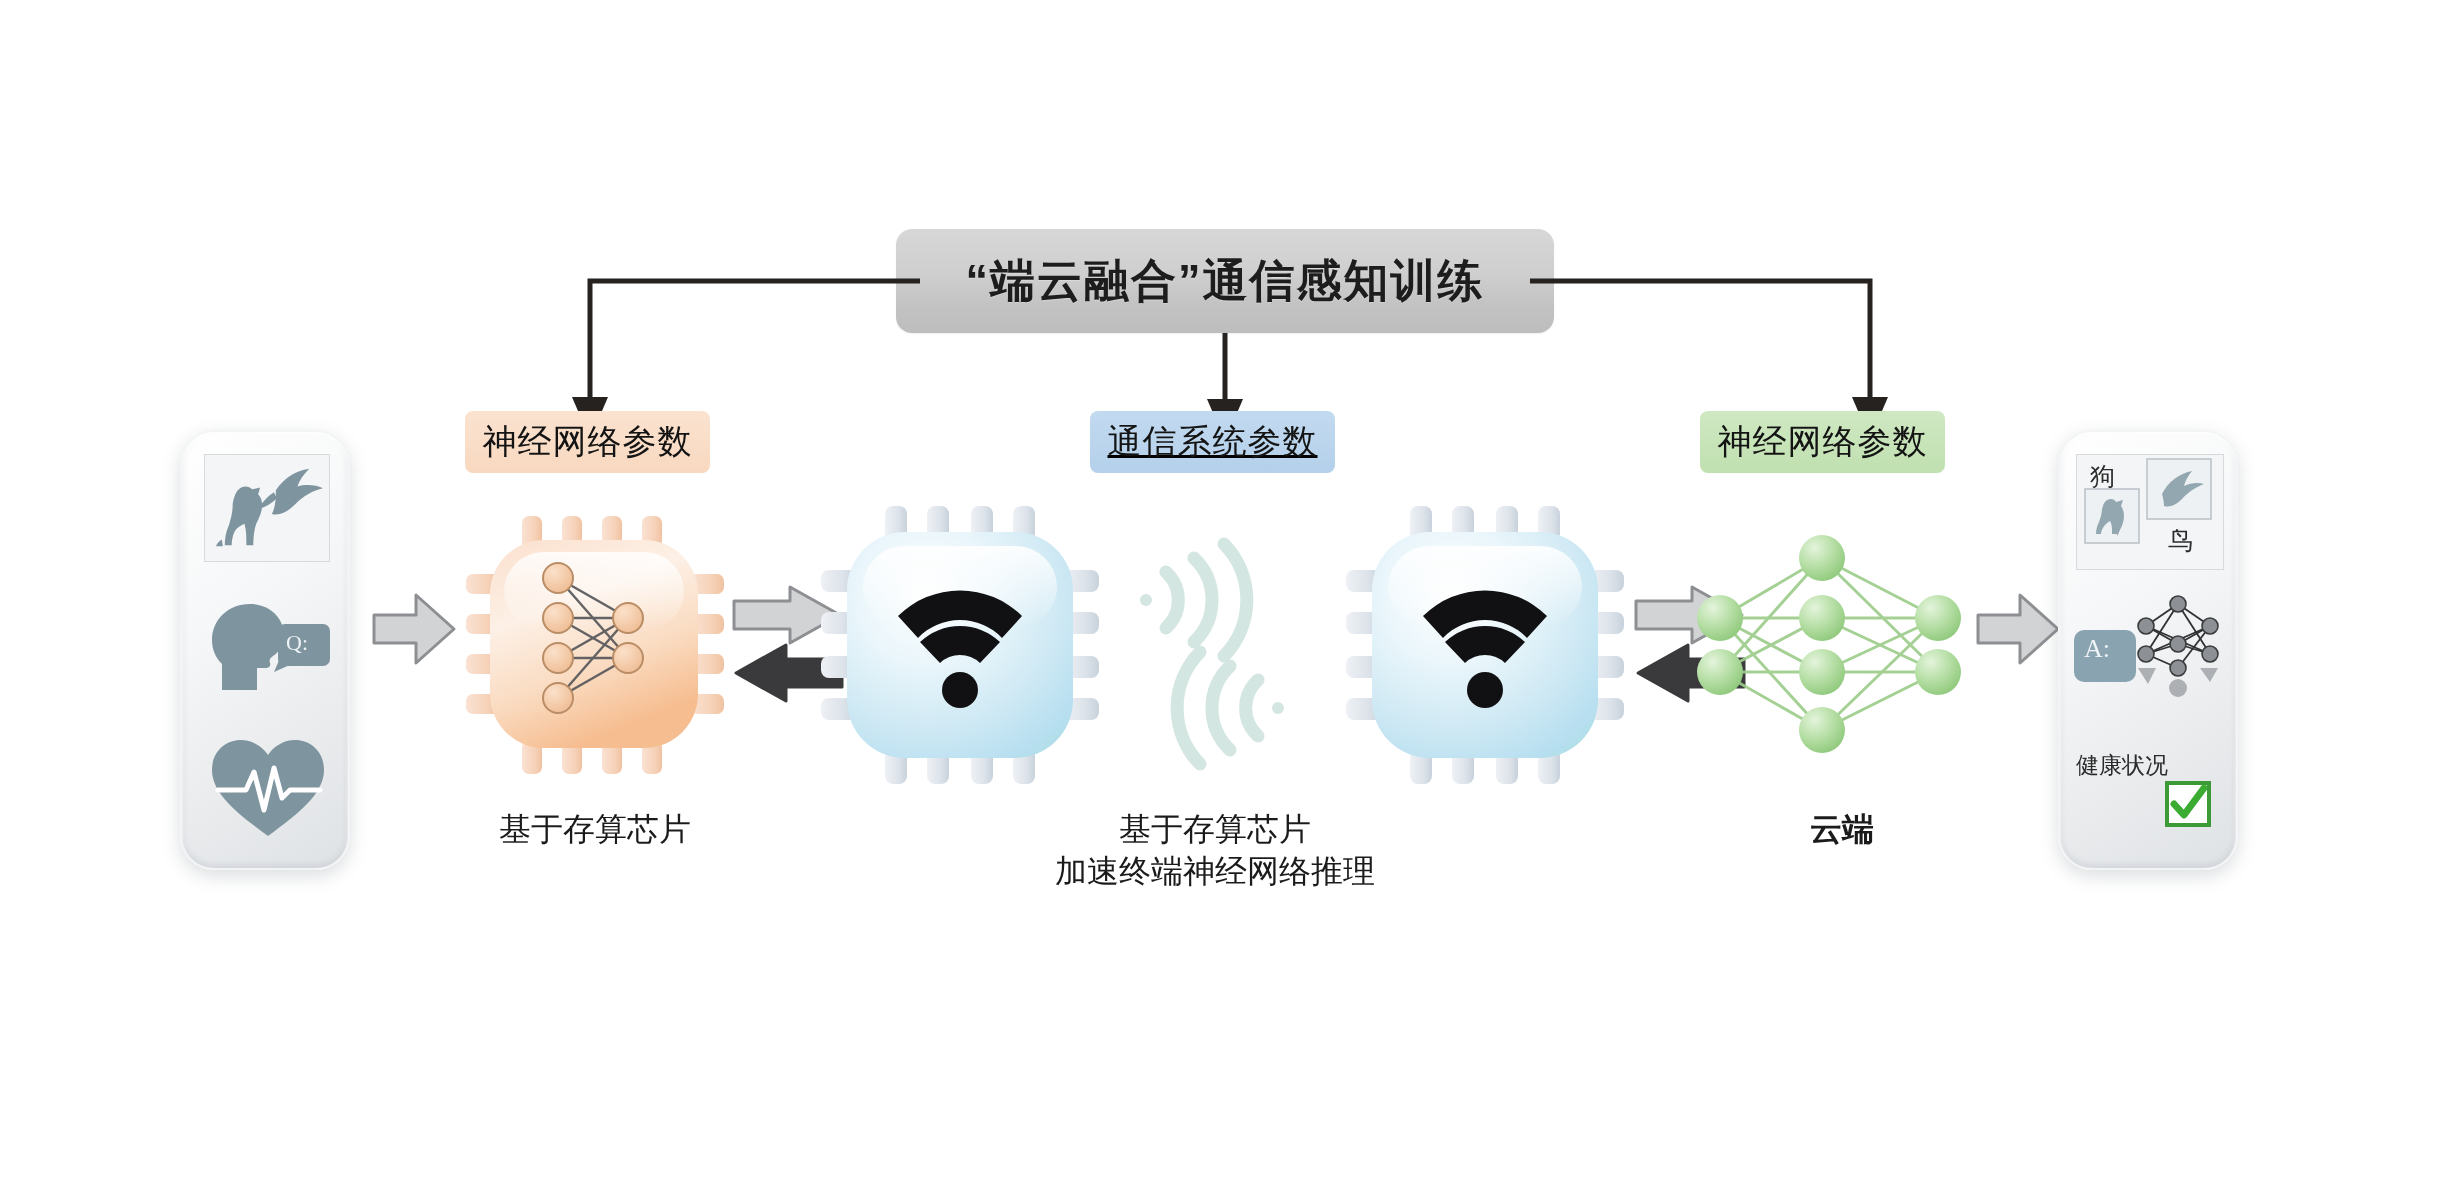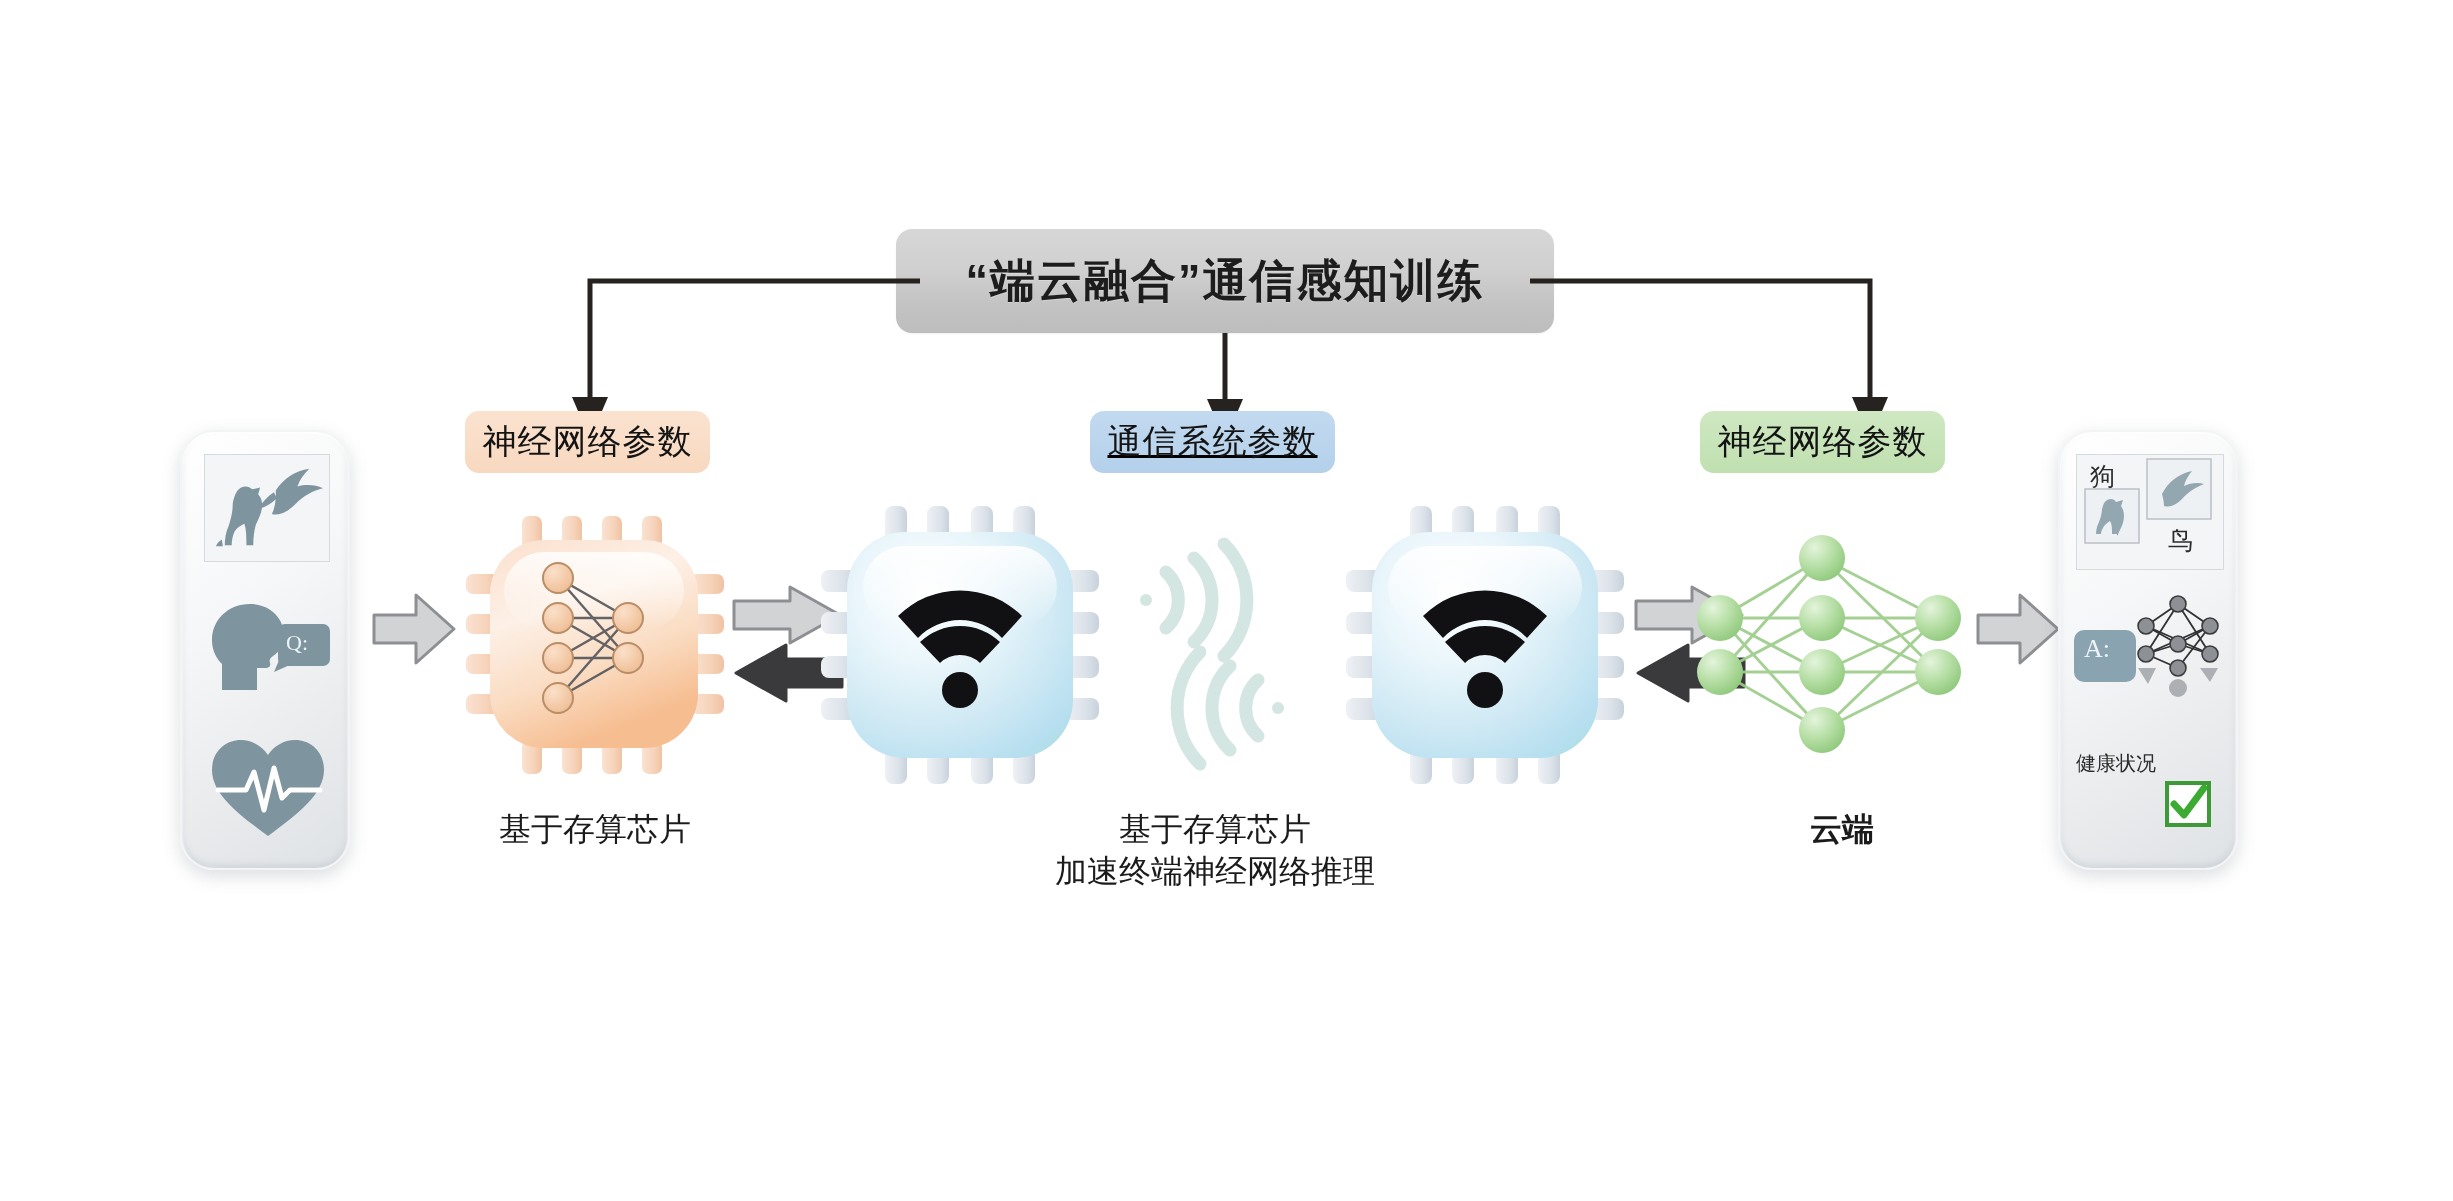--- a/index.html
+++ b/index.html
@@ -27,21 +27,21 @@
     letter-spacing:2px;white-space:nowrap;
     text-shadow:0 1px 0 rgba(255,255,255,.25);
   }
 
   
   .conn{stroke:#262220;stroke-width:5;fill:none;}
   .connhead{fill:#262220;}
 
   
   .plabel{
-    height:62px;border-radius:14px;
+    height:62px;border-radius:8px;
     display:flex;align-items:center;justify-content:center;
     padding:0 26px;box-sizing:border-box;
   }
   .plabel span{font-size:34px;color:#141414;white-space:nowrap;letter-spacing:1px;}
   .plabel.peach{background:linear-gradient(180deg,#fbe3d0 0%,#f8d8bf 100%);}
   .plabel.blue{background:linear-gradient(180deg,#c2daf0 0%,#b4d0ea 100%);}
   .plabel.green{background:linear-gradient(180deg,#cfe8c2 0%,#c0e0b0 100%);}
 
   
   .phone{
@@ -426,21 +426,21 @@
           <circle cx="78" cy="34" r="8"></circle>
             <circle cx="78" cy="62" r="8"></circle>
         </g>
         <g fill="#9da0a4" opacity="0.8">
           <path d="M6 76 L24 76 L16 92 Z"></path>
           <path d="M68 76 L86 76 L78 90 Z"></path>
           <circle cx="46" cy="96" r="9"></circle>
         </g>
       </svg>
 
-      <div class="cnlabel" style="left:16px;top:318px;font-size:20px;">健康状况</div>
+      <div class="cnlabel" style="left:16px;top:318px;font-size:23px;">健康状况</div>
       <svg style="left:104px;top:348px;width:48px;height:48px;" viewBox="0 0 48 48">
         <rect x="3" y="3" width="42" height="42" fill="#ffffff" stroke="#3c9a37" stroke-width="4"></rect>
         <path d="M10 24 L20 35 L40 8" fill="none" stroke="#3bab32" stroke-width="7" stroke-linecap="round" stroke-linejoin="round"></path>
       </svg>
     </div>
   </div>
 
   <div class="caption" style="left:385px;top:808px;width:420px;">
     <div>基于存算芯片</div>
   </div>

